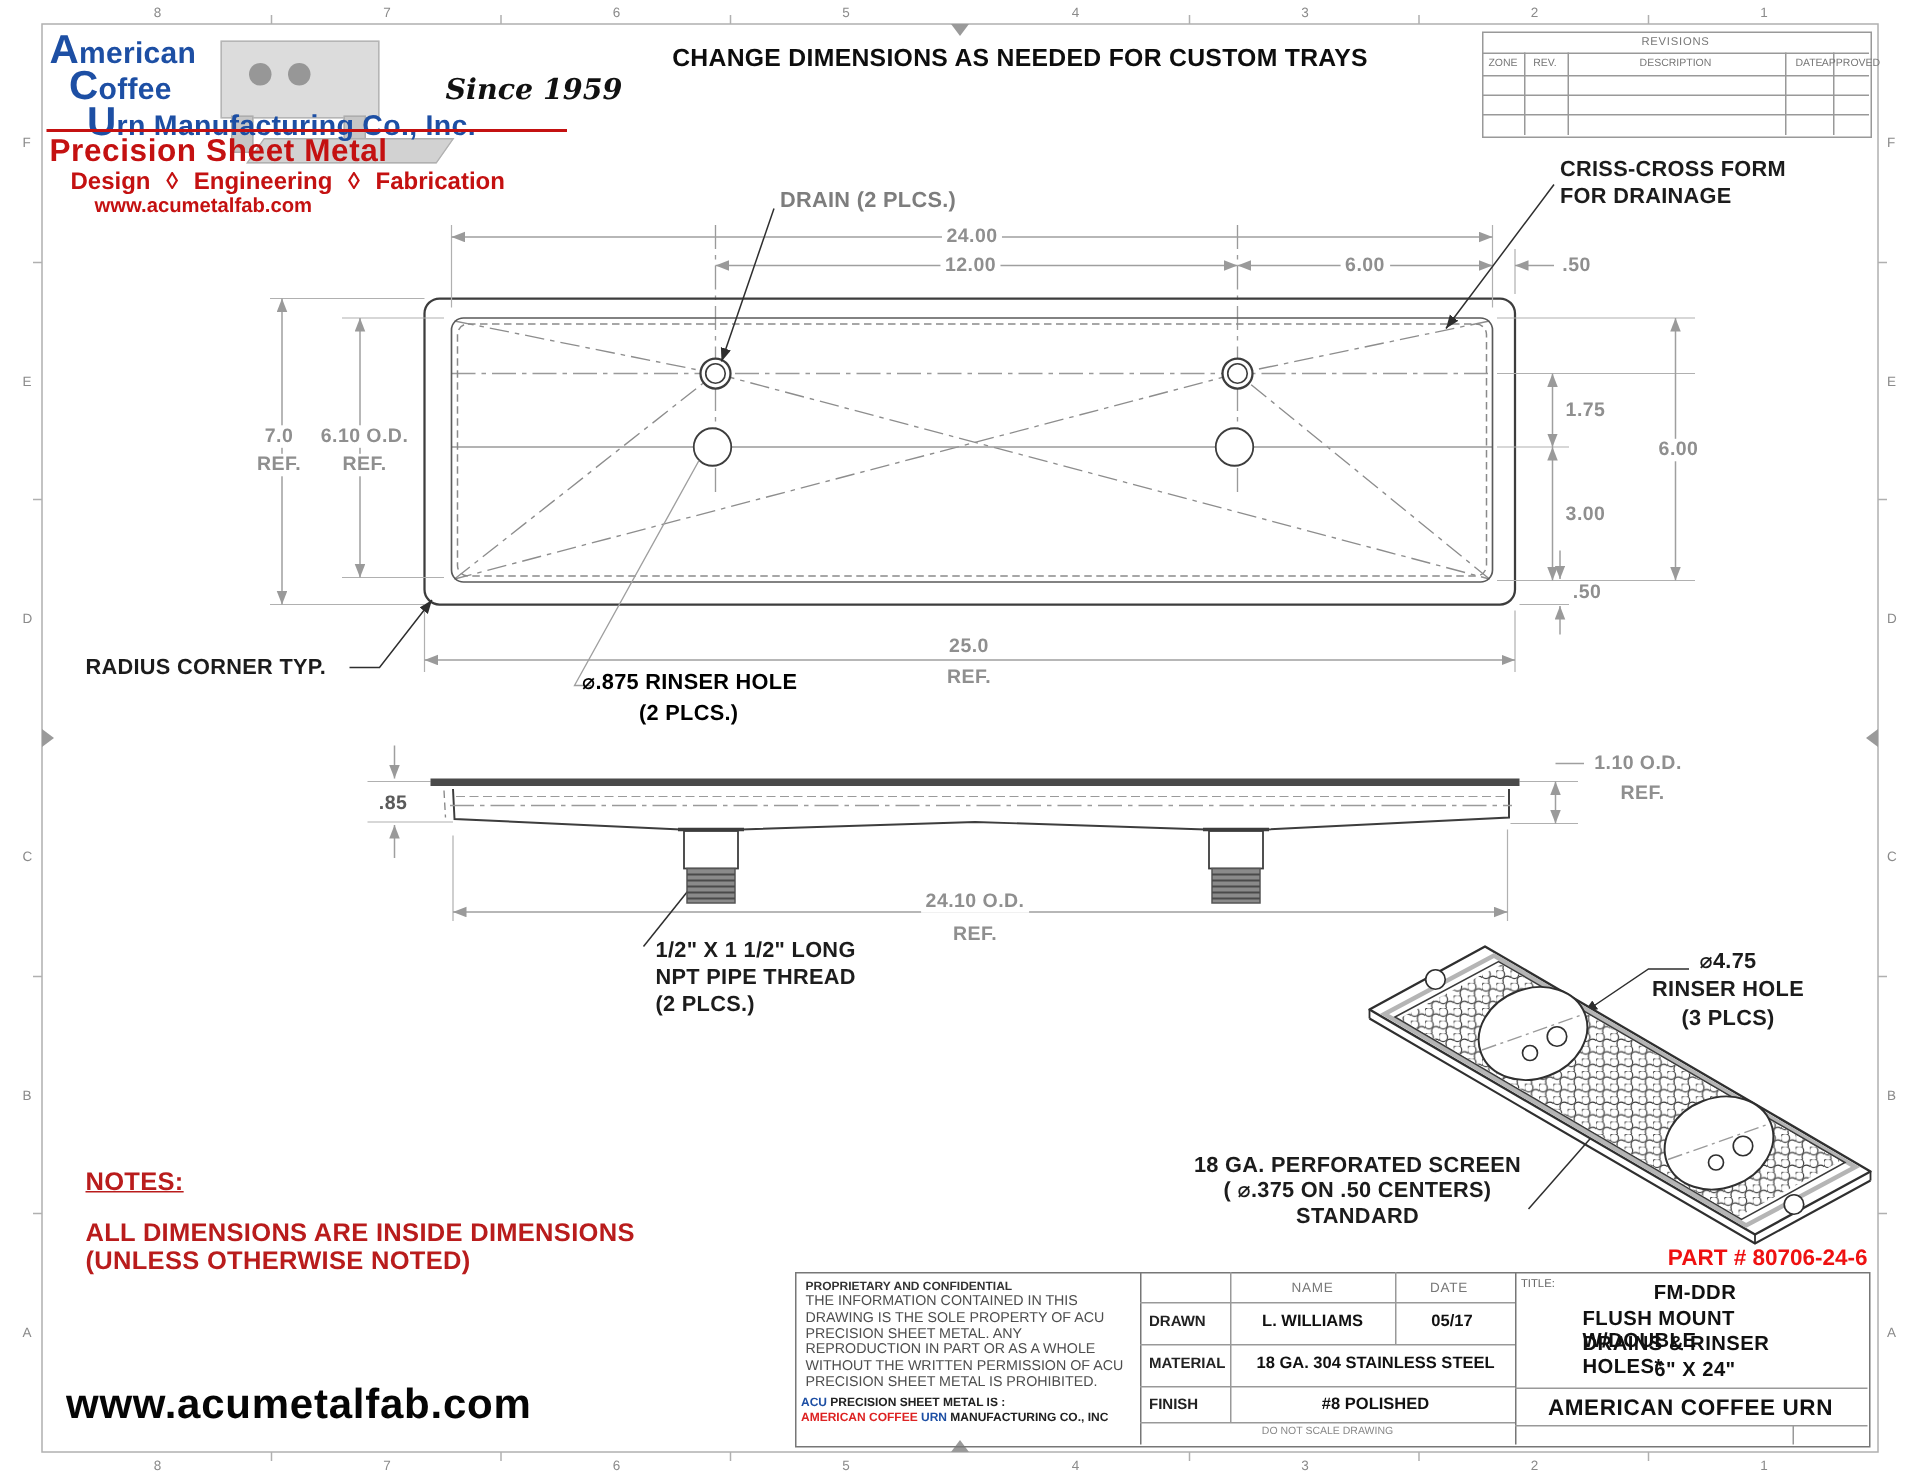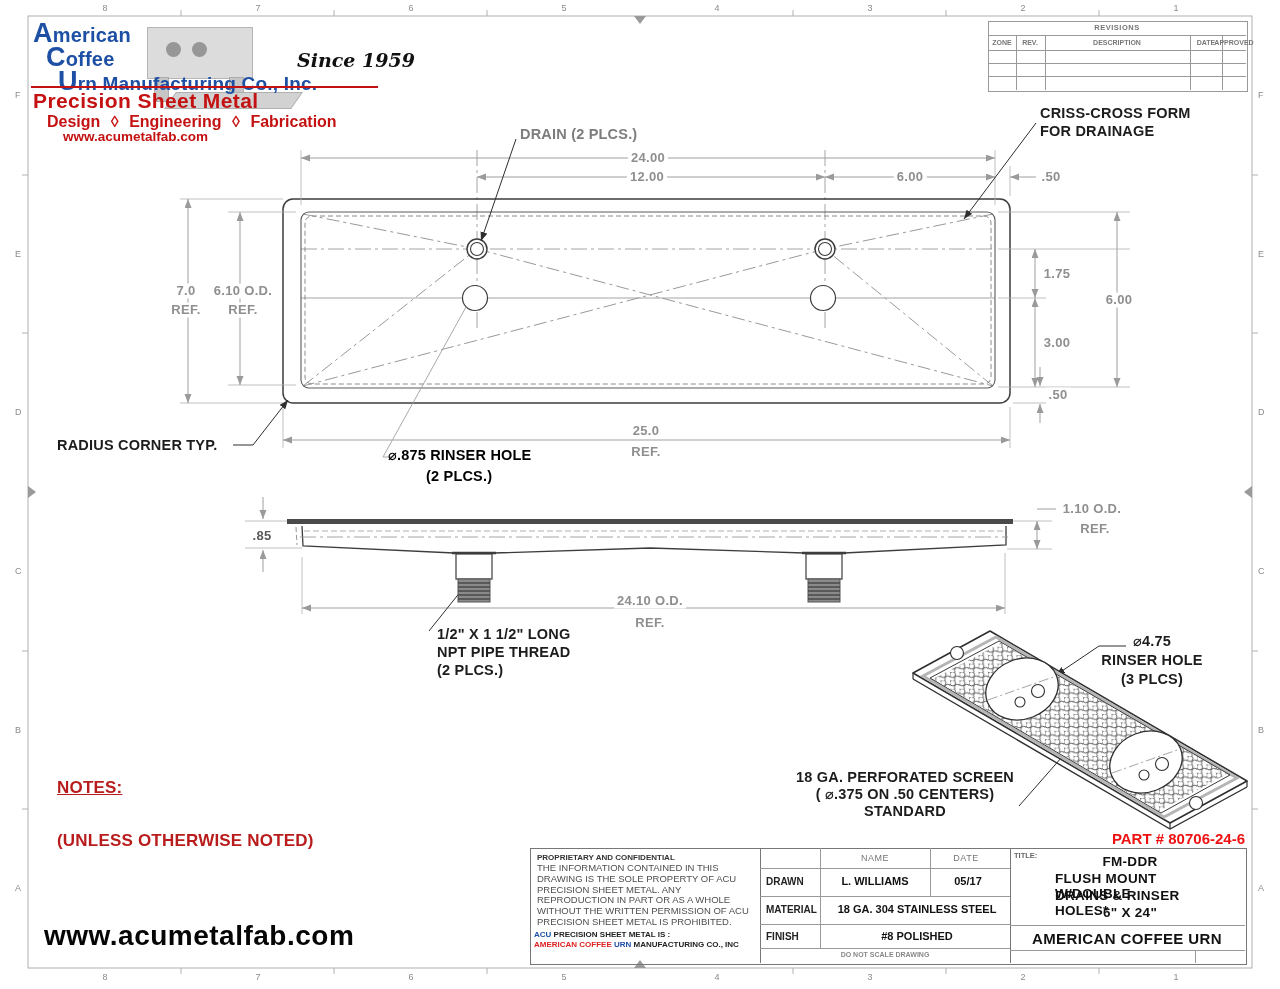--- a/index.html
+++ b/index.html
@@ -1,18 +1,18 @@
 <!DOCTYPE html>
 <html><head>
 <meta charset="utf-8">
 <style>
   html,body{margin:0;padding:0;background:#fff;}
   #sheet{position:relative;width:1280px;height:989px;background:#fff;overflow:hidden;
          font-family:"Liberation Sans","DejaVu Sans",sans-serif;}
-  .lbl{position:absolute;white-space:nowrap;line-height:1.15;font-weight:bold;}
+  .lbl{position:absolute;white-space:nowrap;line-height:1.15;}
   .dim{color:#8f8f8f;font-size:13px;font-weight:bold;letter-spacing:.3px;}
   .bgw{background:#fff;padding:0 3px;}
   .blk{color:#1c1c1c;font-weight:bold;font-size:14.5px;letter-spacing:.2px;}
   .gry{color:#000000;font-weight:bold;font-size:14.5px;letter-spacing:.2px;}
   .cc{transform:translate(-50%,-50%);}
   .cx{transform:translateX(-50%);}
   .rx{transform:translateX(-100%);}
   .zone{position:absolute;font-size:9px;color:#8a8a8a;}
   .note{color:#b91c1c;font-weight:bold;font-size:17px;letter-spacing:.2px;}
   
@@ -225,20 +225,21 @@
     <div class="logoline" style="left:33px;top:18px"><span class="loginit">A</span><span>merican</span></div>
     <div class="logoline" style="left:46px;top:42px"><span class="loginit">C</span><span>offee</span></div>
     <div class="logoline" style="left:58px;top:66px;font-size:19px"><span class="loginit">U</span><span>rn Manufacturing Co., Inc.</span></div>
     <div class="lbl" style="left:297px;top:50px;font-family:'DejaVu Serif','Liberation Serif',serif;font-style:italic;font-weight:bold;font-size:19px;color:#111">Since 1959</div>
     <div style="position:absolute;left:31px;top:86px;width:347px;height:2px;background:#c41111"></div>
     <div class="lbl redtxt" style="left:33px;top:89px;font-size:21px;font-weight:bold;letter-spacing:.4px">Precision Sheet Metal</div>
     <div class="lbl redtxt" style="left:47px;top:113px;font-size:16px;font-weight:bold;word-spacing:6px">Design ◊ Engineering ◊ Fabrication</div>
     <div class="lbl redtxt" style="left:63px;top:129px;font-size:13.5px;font-weight:bold">www.acumetalfab.com</div>
   </div>
 
+  <div class="lbl cx" style="left:680px;top:30px;font-size:16.5px;font-weight:bold;color:#0d0d0d;letter-spacing:.2px">CHANGE DIMENSIONS AS NEEDED FOR CUSTOM TRAYS</div>
 
   <div>
     <div style="position:absolute;left:988px;top:21px;width:258px;height:69px;border:1px solid #999;"></div>
     <div class="tline" style="left:988px;top:35px;width:258px;height:1px"></div>
     <div class="tline" style="left:988px;top:50px;width:258px;height:1px"></div>
     <div class="tline" style="left:988px;top:63px;width:258px;height:1px"></div>
     <div class="tline" style="left:988px;top:76px;width:258px;height:1px"></div>
     <div class="tline" style="left:1016px;top:35px;width:1px;height:55px"></div>
     <div class="tline" style="left:1045px;top:35px;width:1px;height:55px"></div>
     <div class="tline" style="left:1190px;top:35px;width:1px;height:55px"></div>
@@ -284,20 +285,21 @@
 
   <div class="lbl blk cx" style="left:1152px;top:633px">⌀4.75</div>
   <div class="lbl blk cx" style="left:1152px;top:652px">RINSER HOLE</div>
   <div class="lbl blk cx" style="left:1152px;top:671px">(3 PLCS)</div>
   <div class="lbl blk cx" style="left:905px;top:769px">18 GA. PERFORATED SCREEN</div>
   <div class="lbl blk cx" style="left:905px;top:786px">( ⌀.375 ON .50 CENTERS)</div>
   <div class="lbl blk cx" style="left:905px;top:803px">STANDARD</div>
   <div class="lbl rx" style="left:1245px;top:830px;font-size:15px;font-weight:bold;color:#ee1111">PART # 80706-24-6</div>
 
   <div class="lbl note" style="left:57px;top:778px;text-decoration:underline">NOTES:</div>
+  <div class="lbl note" style="left:57px;top:812px">ALL DIMENSIONS ARE INSIDE DIMENSIONS</div>
   <div class="lbl note" style="left:57px;top:831px">(UNLESS OTHERWISE NOTED)</div>
   <div class="lbl" style="left:44px;top:920px;font-size:28px;font-weight:bold;color:#050505;letter-spacing:.5px">www.acumetalfab.com</div>
 
   <div>
     <div style="position:absolute;left:530px;top:848px;width:715px;height:115px;border:1px solid #777;"></div>
     <div class="tlined" style="left:760px;top:848px;width:1px;height:115px"></div>
     <div class="tlined" style="left:1010px;top:848px;width:1px;height:115px"></div>
     <div class="tline" style="left:760px;top:868px;width:250px;height:1px"></div>
     <div class="tline" style="left:760px;top:896px;width:250px;height:1px"></div>
     <div class="tline" style="left:760px;top:924px;width:250px;height:1px"></div>

